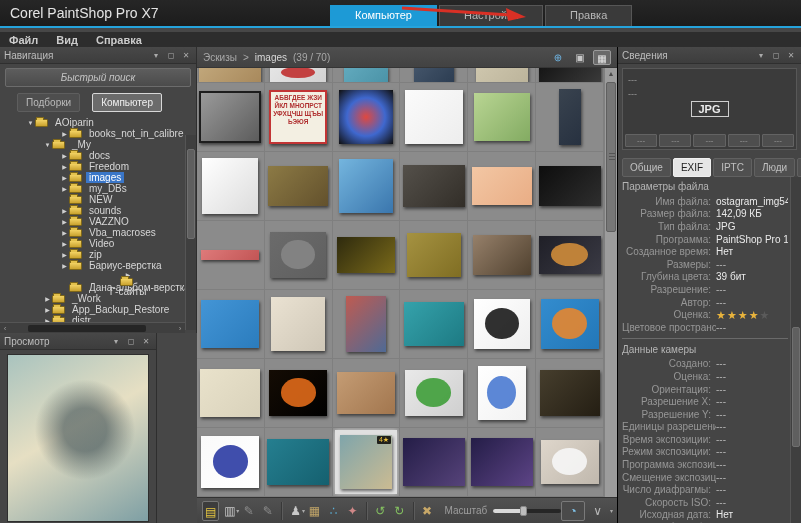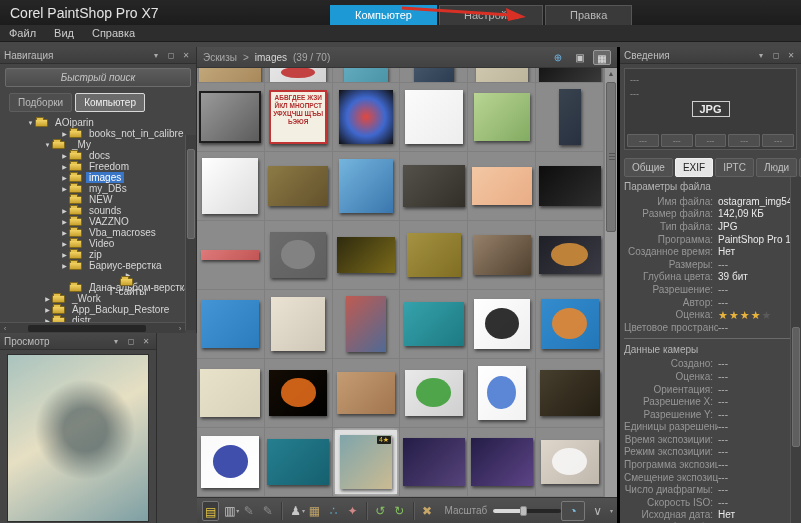--- a/index.html
+++ b/index.html
@@ -8,33 +8,33 @@
 
   
   .titlebar { position:absolute; left:0; top:0; width:801px; height:28px; background:linear-gradient(#262626,#1c1c1c); border-bottom:2px solid #25a3dc; }
   .app-title { position:absolute; left:10px; top:5px; font-size:14px; color:#e4e4e4; }
   .ws-tabs { position:absolute; left:330px; bottom:0; display:flex; }
   .ws-tab { height:21px; padding:3px 24px 0; font-size:11px; color:#b8b8b8; background:#3a3a3a; border:1px solid #565656; border-bottom:none; margin-right:2px; cursor:default; }
   .ws-tab.active { background:#1d9ad6; color:#ffffff; border-color:#1d9ad6; }
   .arrow-annot { position:absolute; left:398px; top:2px; }
 
   
-  .menubar { position:absolute; left:0; top:25px; width:801px; height:17px; background:#2d2d2d; border-bottom:1px solid #1d1d1d; display:flex; align-items:center; }
+  .menubar { position:absolute; left:0; top:32px; width:801px; height:17px; background:#2d2d2d; border-bottom:1px solid #1d1d1d; display:flex; align-items:center;font-weight:bold; }
   .menu-item { font-size:11px; color:#cccccc; padding:0 9px; }
 
   
   .panel-hdr { height:17px; background:linear-gradient(#484848,#3d3d3d); border-bottom:1px solid #2f2f2f; display:flex; align-items:center; padding:0 4px; }
   .panel-title { font-size:10px; color:#bdbdbd; flex:1; }
   .win-btns { display:flex; gap:3px; }
   .win-btn { font-size:8px; color:#aaaaaa; width:12px; text-align:center; cursor:default; }
 
   
   .nav-panel { position:absolute; left:0; top:47px; width:197px; height:286px; background:#454545; border-right:1px solid #2e2e2e; }
   .quick-search { margin:4px 5px; height:19px; background:linear-gradient(#5d5d5d,#4b4b4b); border:1px solid #6c6c6c; border-radius:2px; color:#c4c4c4; font-size:10px; font-style:italic; text-align:center; line-height:17px; }
-  .nav-tabs { display:flex; gap:3px; padding:2px 9px 4px; }
+  .nav-tabs { display:flex; gap:12px; padding:2px 17px 4px; }
   .nav-tab { font-size:10px; padding:3px 8px; background:#4e4e4e; border:1px solid #5e5e5e; color:#bbbbbb; border-radius:2px; }
   .nav-tab.active { background:#6b6b6b; border:1px solid #d8d8d8; color:#f0f0f0; }
   .tree { position:relative; height:206px; overflow:hidden; padding-top:1px; }
   .tree-row { height:11px; display:flex; align-items:center; font-size:10px; color:#d6d6d6; white-space:nowrap; }
   .tree-arrow { width:9px; font-size:6px; color:#cfcfcf; text-align:center; flex:none; }
   .folder-ico { width:13px; height:8px; background:linear-gradient(#f2d264,#c9a22e); border:1px solid #7e671a; border-radius:1px; position:relative; margin-right:4px; flex:none; }
   .folder-ico:before { content:''; position:absolute; left:0; top:-3px; width:6px; height:2px; background:#e3c14c; border:1px solid #7e671a; border-bottom:none; }
   .tree-label { padding:0 3px; }
   .tree-label.sel { background:#3a76c8; color:#ffffff; }
   .vscroll { position:absolute; right:0; top:0; width:11px; background:#3f3f3f; border-left:1px solid #555; }
@@ -83,21 +83,21 @@
   .tb-dd { font-size:6px; color:#aaa; position:absolute; right:-1px; bottom:0; }
   .zoom-label { font-size:10px; color:#9d9d9d; margin:0 6px 0 8px; }
   .slider { width:84px; height:4px; background:#262626; border-radius:2px; position:relative; }
   .slider .fill { position:absolute; left:0; top:0; height:4px; width:42%; background:#d9d9d9; border-radius:2px; }
   .slider .handle { position:absolute; left:40%; top:-3px; width:7px; height:10px; background:#bdbdbd; border:1px solid #888; border-radius:2px; }
   .tb-right { margin-left:auto; display:flex; align-items:center; }
   .clock-btn { width:24px; height:20px; border:1px solid #7a7a7a; border-radius:2px; background:#4a4a4a; color:#7fc2e8; text-align:center; line-height:19px; font-size:12px; }
   .chev { color:#b8b8b8; font-size:12px; margin:0 8px; }
 
   
-  .info-panel { position:absolute; left:617px; top:47px; width:184px; height:476px; background:#454545; border-left:3px solid #000000; }
+  .info-panel { position:absolute; left:617px; top:47px; width:184px; height:476px; background:#454545; border-left:1px solid #000000; }
   .info-thumb-box { margin:4px; height:82px; background:#3b3b3b; border:1px solid #585858; position:relative; }
   .info-dash { position:absolute; left:5px; font-size:9px; color:#9a9a9a; }
   .jpg-badge { position:absolute; left:50%; top:32px; transform:translateX(-50%); border:1px solid #cfcfcf; color:#ececec; font-size:11px; font-weight:bold; padding:1px 7px; }
   .qbtn-row { position:absolute; left:2px; right:2px; bottom:2px; display:flex; gap:2px; }
   .qbtn { flex:1; height:13px; background:#4e4e4e; border:1px solid #636363; color:#9a9a9a; font-size:8px; text-align:center; line-height:11px; border-radius:1px; }
   .info-tabs { display:flex; gap:2px; padding:4px 4px 5px; }
   .info-tab { font-size:10px; padding:3px 7px; background:#505050; border:1px solid #616161; color:#c0c0c0; border-radius:2px; }
   .info-tab.active { background:#e6e6e6; border-color:#f0f0f0; color:#222; }
   .info-body { position:absolute; left:0; top:130px; bottom:0; width:172px; overflow:hidden; padding:2px 2px 0 4px; }
   .sec-title { font-size:10px; color:#b5b5b5; padding:2px 0 3px; }

